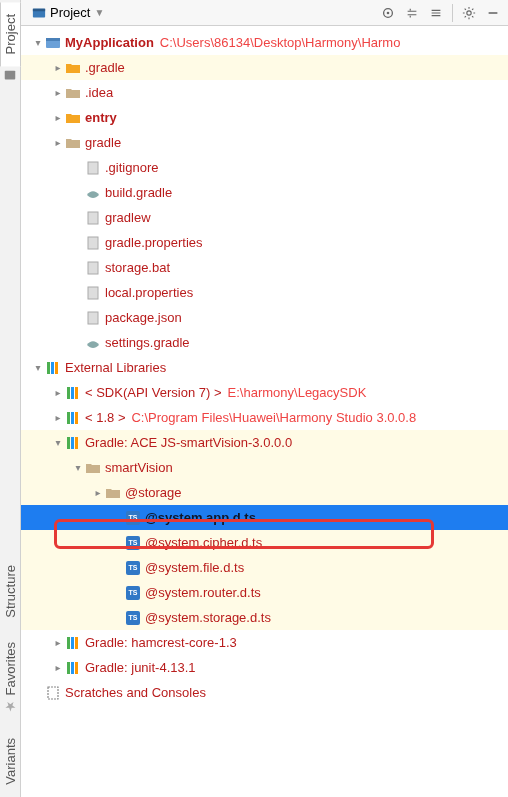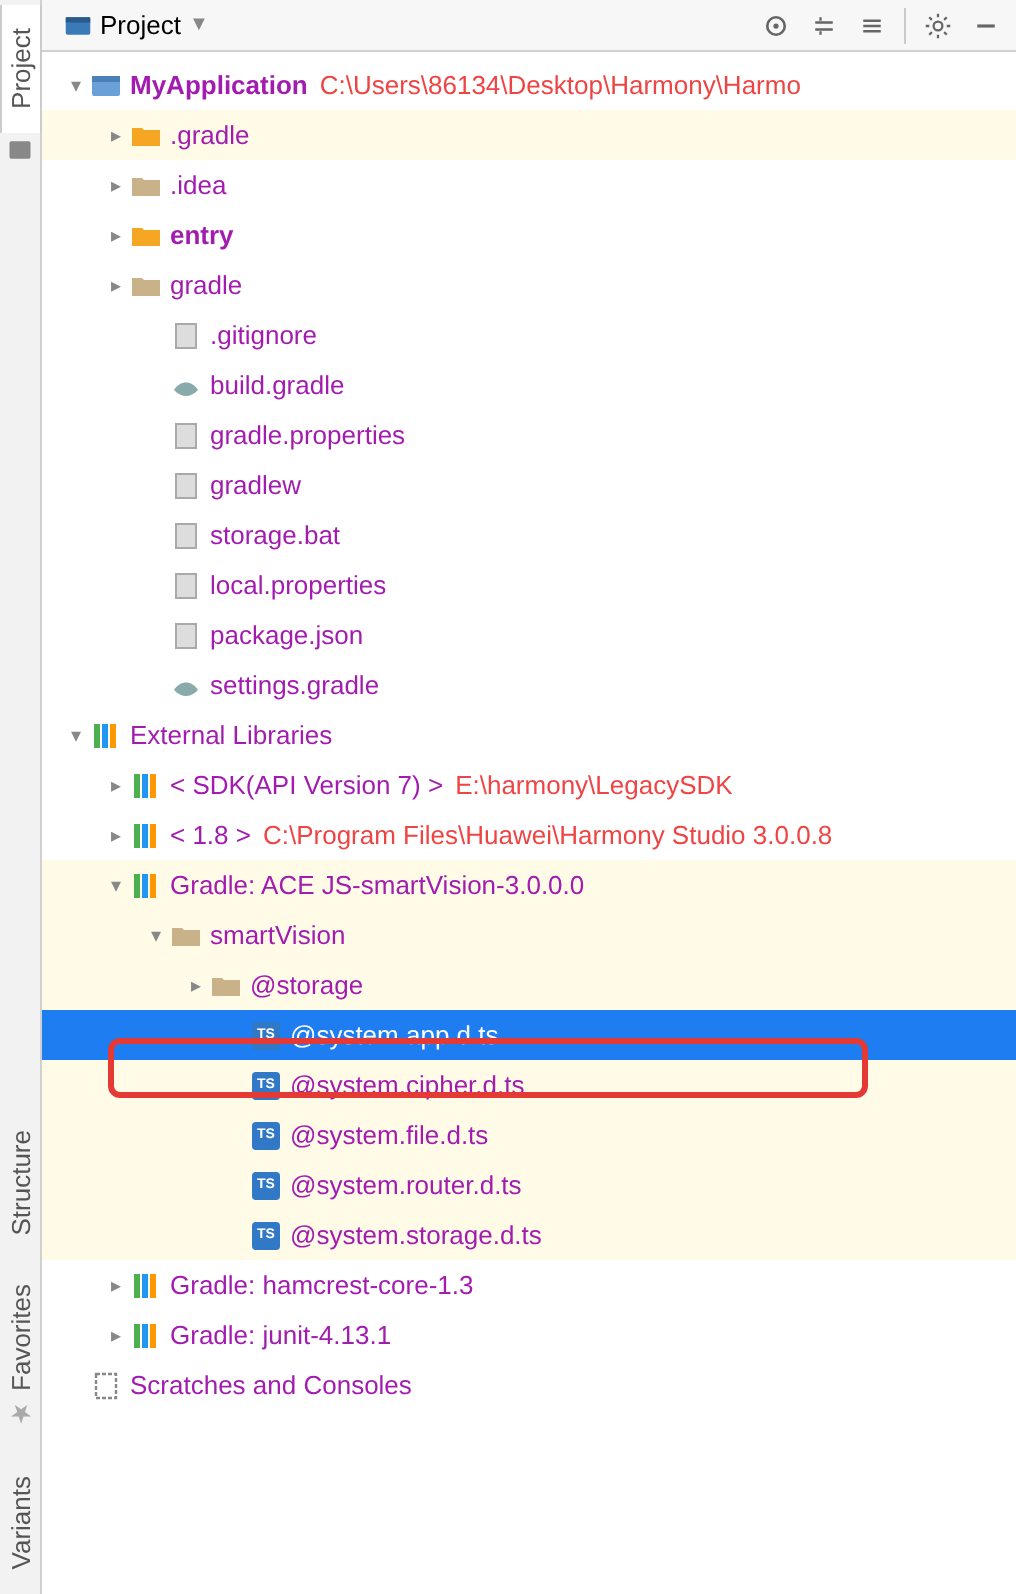--- a/index.html
+++ b/index.html
@@ -14,26 +14,26 @@
 .main { flex:1; display:flex; flex-direction:column; }
 .toolbar { height: 26px; border-bottom:1px solid #d0d0d0; display:flex; align-items:center; padding:0 4px; background:#f7f7f7; gap:2px; }
 .toolbar .sel { display:flex; align-items:center; gap:4px; padding:2px 6px; border:1px solid transparent; }
 .toolbar-spacer { flex:1; }
 .tb-btn { width:22px; height:22px; display:flex; align-items:center; justify-content:center; color:#666; cursor:pointer; }
 
 .tree { flex:1; overflow:auto; padding-top: 4px; position:relative; }
 .row { height:25px; display:flex; align-items:center; white-space:nowrap; cursor:pointer; }
 .row .arrow { width:14px; display:inline-flex; justify-content:center; color:#888; font-size:10px; }
 .row .icon { width:16px; height:16px; display:inline-flex; align-items:center; justify-content:center; margin-right:4px; }
-.row .label { color:#a21caf; }
+.row .label { color:#b91c1c; }
 .row .label.bold { font-weight:700; }
 .row .extra { color:#ef4444; margin-left:6px; }
 .row.highlight-yellow { background:#fffbe6; }
 .row.selected { background:#1e7df0; }
-.row.selected .label, .row.selected .extra { color:#ffffff; }
+.row.selected .label, .row.selected .extra { color:#0f172a;font-weight:bold; }
 
 .indent { display:inline-block; }
 
 .redbox { position:absolute; border:3px solid #e53935; border-radius:6px; left:33px; width:380px; height:30px; top:493px; pointer-events:none; }
 .ts-icon { background:#3178c6; color:#fff; font-size:7px; font-weight:700; width:14px; height:14px; display:inline-flex; align-items:center; justify-content:center; border-radius:2px;}
 .proj-icon { color:#3a7ab8; }
 
 svg { display:block; }
 </style>
 </head>
@@ -178,31 +178,31 @@
         <span class="label">build.gradle</span>
       </div>
       <div class="row">
         <span class="indent" style="width:50px"></span>
         <span class="arrow"></span>
         <span class="icon">
           <svg viewBox="0 0 16 16" width="16" height="16">
             <rect x="3" y="2" width="10" height="12" fill="#ddd" stroke="#aaa"></rect>
           </svg>
         </span>
+        <span class="label">gradlew</span>
+      </div>
+      <div class="row">
+        <span class="indent" style="width:50px"></span>
+        <span class="arrow"></span>
+        <span class="icon">
+          <svg viewBox="0 0 16 16" width="16" height="16">
+            <rect x="3" y="2" width="10" height="12" fill="#ddd" stroke="#aaa"></rect>
+          </svg>
+        </span>
         <span class="label">gradle.properties</span>
-      </div>
-      <div class="row">
-        <span class="indent" style="width:50px"></span>
-        <span class="arrow"></span>
-        <span class="icon">
-          <svg viewBox="0 0 16 16" width="16" height="16">
-            <rect x="3" y="2" width="10" height="12" fill="#ddd" stroke="#aaa"></rect>
-          </svg>
-        </span>
-        <span class="label">gradlew</span>
       </div>
       <div class="row">
         <span class="indent" style="width:50px"></span>
         <span class="arrow"></span>
         <span class="icon">
           <svg viewBox="0 0 16 16" width="16" height="16">
             <rect x="3" y="2" width="10" height="12" fill="#ddd" stroke="#aaa"></rect>
           </svg>
         </span>
         <span class="label">storage.bat</span>

